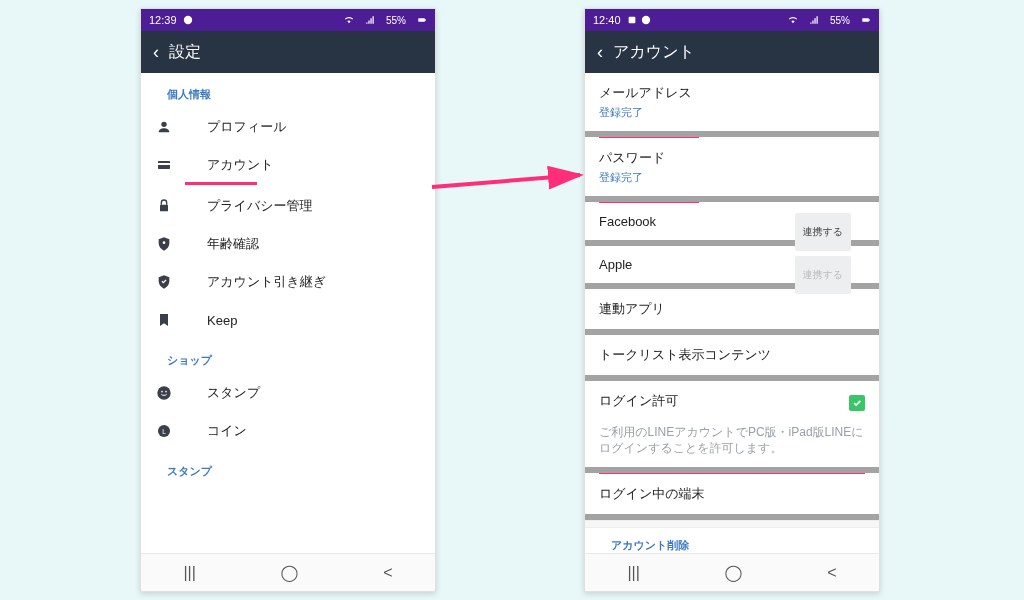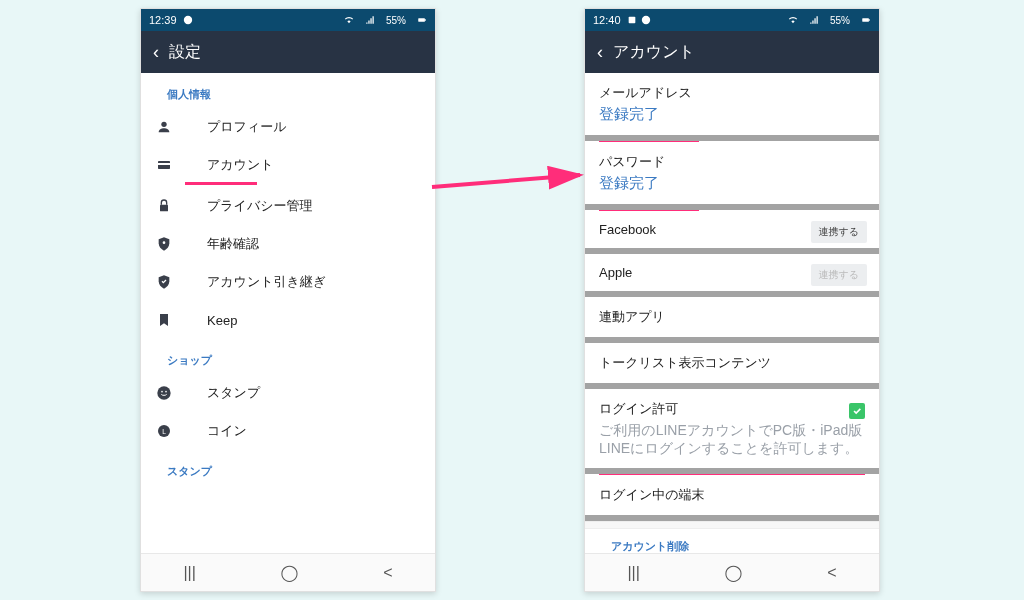--- a/index.html
+++ b/index.html
@@ -19,21 +19,21 @@
     box-shadow: 0 2px 6px rgba(0,0,0,0.15);
     overflow: hidden;
     display: flex;
     flex-direction: column;
   }
   .phone.left { left: 140px; top: 8px; }
   .phone.right { left: 584px; top: 8px; }
 
   .statusbar {
     height: 22px;
-    background: #0c4a6e;
+    background: #4c1d95;
     color: #fff;
     display: flex;
     align-items: center;
     padding: 0 8px;
     font-size: 11px;
     font-weight: 500;
   }
   .statusbar .time { flex: 0 0 auto; }
   .statusbar .sb-icons-left { margin-left: 6px; display: flex; gap: 4px; }
   .statusbar .spacer { flex: 1; }
@@ -85,30 +85,30 @@
   }
 
   
   .r-row {
     padding: 11px 14px 11px 14px;
     border-bottom: 6px solid #a3a3a3;
     font-size: 13px;
     color: #222;
     position: relative;
   }
-  .r-row .sub { font-size: 15px; color: #3b7ac2; margin-top: 3px; }
-  .r-row .sub-gray { font-size: 14px; color: #9aa0a8; margin-top: 3px; line-height: 1.3; }
+  .r-row .sub { font-size: 11px; color: #3b7ac2; margin-top: 3px; }
+  .r-row .sub-gray { font-size: 12px; color: #9aa0a8; margin-top: 15px; line-height: 1.3; }
   .r-row .btn {
     position: absolute;
-    right: 12px;
+    right: 28px;
     top: 10px;
     background: #eceef0;
     color: #444;
     font-size: 10px;
-    padding: 4px 8px;
+    padding: 12px 8px;
     border-radius: 2px;
   }
   .r-row .btn.dis { color: #bbb; }
   .r-row .chk {
     position: absolute;
     right: 14px;
     top: 14px;
     width: 16px;
     height: 16px;
     background: #3ac569;

